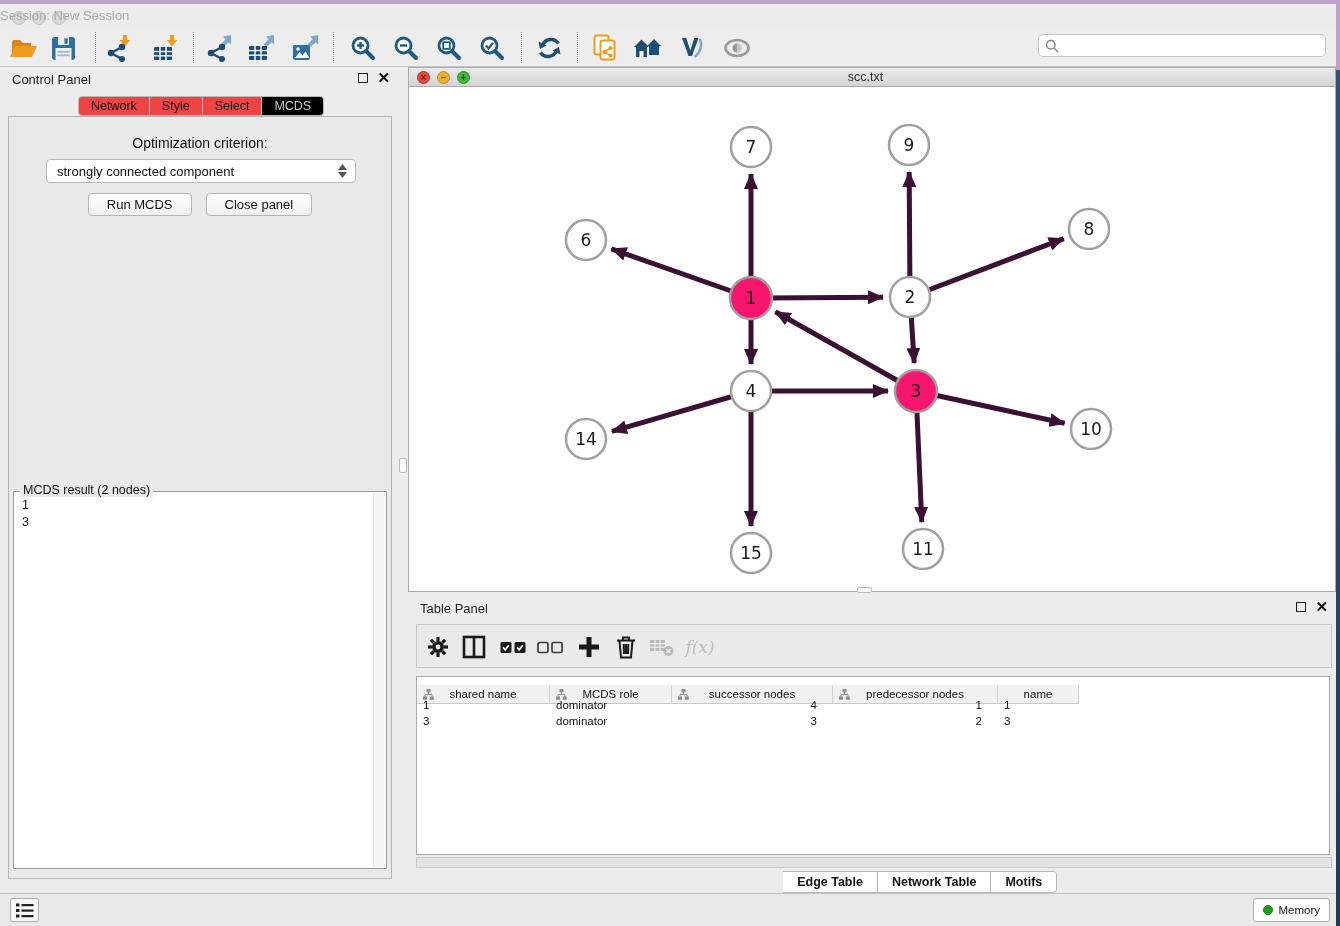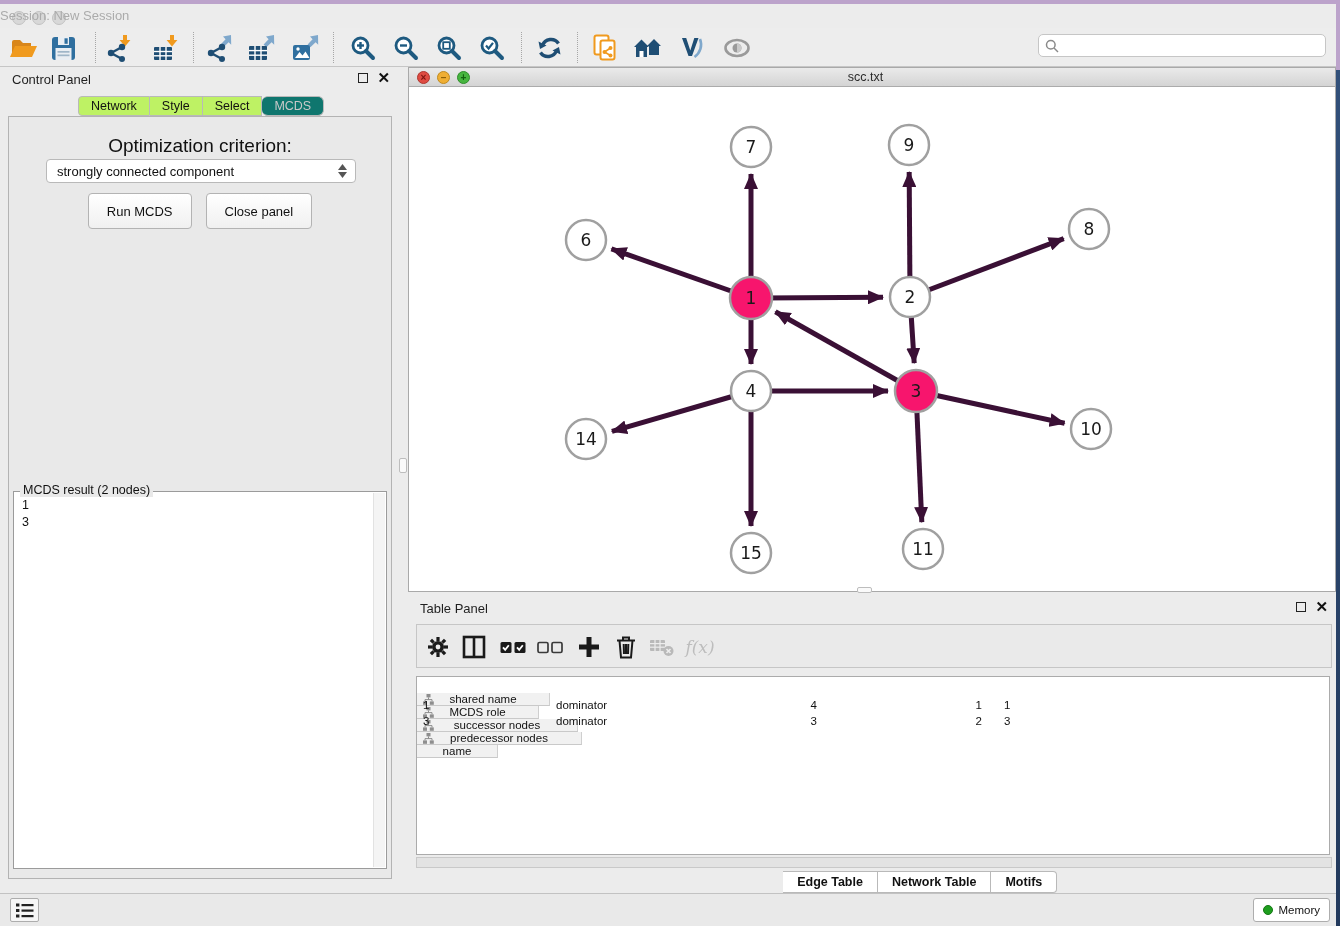--- a/index.html
+++ b/index.html
@@ -30,35 +30,35 @@
 
   
   .control-panel { position:absolute; left:0; top:67px; width:400px; height:826px; }
   .cp-header { position:absolute; left:12px; top:5px; font-size:13px; color:#1F1F1F; }
   .win-mini-icons { position:absolute; top:6px; display:flex; gap:9px; align-items:center; }
   .cp-icons { right:10px; }
   .float-box { width:10px; height:10px; border:1.6px solid #222; display:inline-block; }
   .close-x { font-size:15px; font-weight:bold; color:#111; line-height:10px; }
   .tab-row { position:absolute; display:flex; }
   .cp-tabs { left:78px; top:29px; }
-  .tab-btn { height:20px; padding:2px 12px 3px 12px; font-size:12.5px; background:#bef264;
+  .tab-btn { height:20px; padding:2px 12px 3px 12px; font-size:12.5px; background:#ef4444;
              border:1px solid #B9B9B9; border-left:none; color:#111; }
   .tab-btn:first-child { border-left:1px solid #B9B9B9; border-radius:4px 0 0 4px; }
   .tab-btn:last-child { border-radius:0 4px 4px 0; }
-  .tab-btn.active-dim { background:#0f766e; color:#C9C9C9;border-radius:6px; }
+  .tab-btn.active-dim { background:#000000; color:#C9C9C9; }
   .cp-box { position:absolute; left:8px; top:49px; width:384px; height:763px; background:#E9E9E9;
             border:1px solid #B3B3B3; }
-  .opt-label { position:absolute; left:0; right:0; top:18px; text-align:center; font-size:19px; color:#111; }
+  .opt-label { position:absolute; left:0; right:0; top:18px; text-align:center; font-size:14px; color:#111; }
   .opt-select { position:absolute; left:37px; top:42px; width:310px; height:24px; background:#FFFFFF;
                 border:1px solid #B9B9B9; border-radius:4px; font-size:13px; color:#111;
                 display:flex; align-items:center; padding:0 10px; }
   .chevrons { position:absolute; right:8px; top:4px; display:flex; flex-direction:column; gap:2px; }
   .chevrons svg { display:block; }
   .btn-row { position:absolute; left:0; right:0; top:76px; display:flex; justify-content:center; gap:14px; }
-  .push-btn { height:36px; padding:3px 18px; font-size:13px; color:#111; background:linear-gradient(#FFFFFF,#F0F0F0);
+  .push-btn { height:23px; padding:3px 18px; font-size:13px; color:#111; background:linear-gradient(#FFFFFF,#F0F0F0);
               border:1px solid #B3B3B3; border-radius:4px; }
   .mcds-fieldset { position:absolute; left:4px; top:374px; width:374px; height:378px;
                    border:1px solid #9B9B9B; background:#FFFFFF; }
   .mcds-legend { position:absolute; left:6px; top:-9px; background:#E9E9E9; padding:0 3px; font-size:12.5px; color:#111; }
   .mcds-text { position:absolute; left:0; top:2px; right:14px; bottom:0; padding:3px 8px; font-size:12.5px;
                color:#111; white-space:pre-line; line-height:17px; }
   .mcds-scroll { position:absolute; right:1px; top:1px; width:12px; bottom:1px; background:#F4F4F4;
                  border-left:1px solid #E2E2E2; }
 
   
@@ -85,21 +85,21 @@
   
   .table-panel { position:absolute; left:408px; top:596px; width:928px; height:292px; }
   .tp-header { position:absolute; left:12px; top:5px; font-size:13px; color:#1F1F1F; }
   .tp-icons { right:8px; }
   .tp-toolbar { position:absolute; left:8px; top:28px; width:916px; height:44px; background:#EAEAEA;
                 border:1px solid #C6C6C6; }
   .tp-tbtn { position:absolute; top:8px; width:30px; height:28px; display:flex; align-items:center; justify-content:center; }
   .fx-label { font-family:"DejaVu Serif", serif; font-style:italic; font-size:17px; color:#BDBDBD; }
   .data-table { position:absolute; left:8px; top:80px; width:914px; height:179px; background:#FFFFFF;
                 border:1px solid #ABABAB; }
-  .dt-headrow { position:absolute; left:0; top:16px; height:19px; display:flex;flex-direction:column; }
+  .dt-headrow { position:absolute; left:0; top:8px; height:19px; display:flex; }
   .dt-hcell { height:19px; background:#F1F1F1; border-right:1px solid #CFCFCF; border-bottom:1px solid #C9C9C9;
               display:flex; align-items:center; justify-content:center; gap:5px; font-size:11.5px; color:#111; }
   .dt-hcell svg { position:absolute; left:6px; }
   .dt-hcell { position:relative; }
   .dt-row { position:absolute; left:0; height:16px; display:flex; font-size:11.5px; color:#111; }
   .dt-cell { height:16px; padding:1px 6px; overflow:hidden; }
   .num-r { text-align:right; padding-right:16px; }
   .tp-hscroll { position:absolute; left:8px; top:261px; width:916px; height:11px; background:#E3E3E3;
                 border:1px solid #C9C9C9; }
   .tp-tabs { position:absolute; left:0; right:0; top:275px; display:flex; justify-content:center; }

